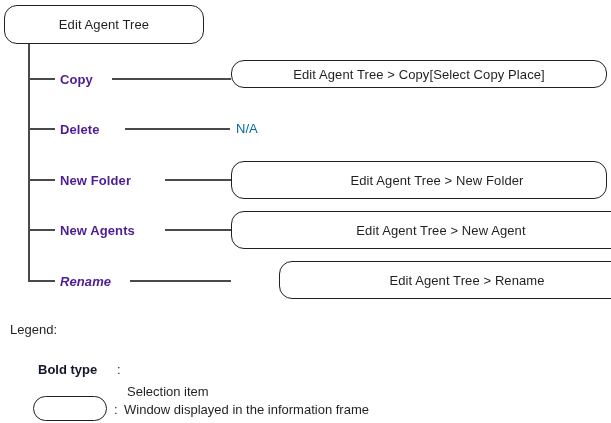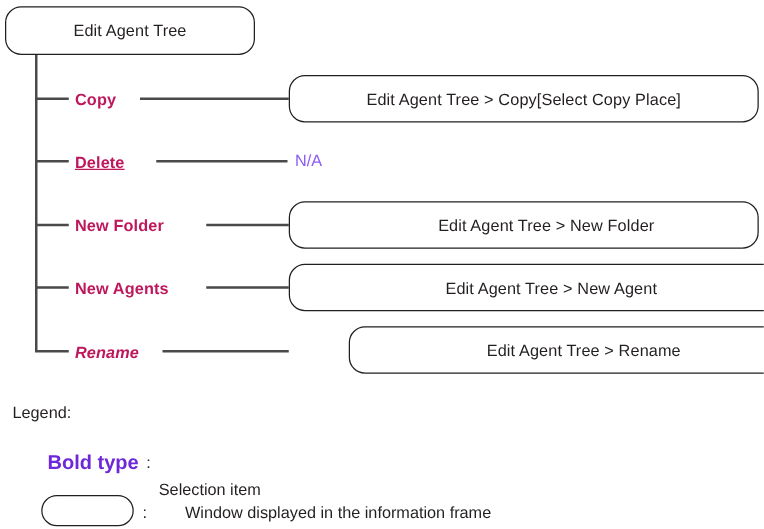--- a/index.html
+++ b/index.html
@@ -35,51 +35,51 @@
     color: #231f20;
     letter-spacing: 0.1px;
   }
   .node-box.root {
     justify-content: center;
   }
   .menu-label {
     position: absolute;
     font-size: 13px;
     font-weight: bold;
-    color: #be185d;
+    color: #4c1d95;
     white-space: nowrap;
     letter-spacing: 0.1px;
   }
   .plain-label {
     position: absolute;
     font-size: 13px;
-    color: #8b5cf6;
+    color: #0369a1;
     white-space: nowrap;
   }
   .connector {
     position: absolute;
     background: #4a4a4a;
   }
   .connector.h {
     height: 1.6px;
   }
   .connector.v {
     width: 1.6px;
   }
   .legend-title {
     position: absolute;
     font-size: 13px;
     color: #231f20;
     white-space: nowrap;
   }
   .legend-bold {
     position: absolute;
-    font-size: 16px;
+    font-size: 13px;
     font-weight: bold;
-    color: #6d28d9;
+    color: #0f172a;
     white-space: nowrap;
   }
   .legend-text {
     position: absolute;
     font-size: 13px;
     color: #231f20;
     white-space: nowrap;
   }
   .legend-shape {
     position: absolute;
@@ -96,26 +96,26 @@
 
   <div class="node-box root" style="left:4px; top:5px; width:200px; height:39px;">
     <span>Edit Agent Tree</span>
   </div>
 
   <div class="connector v" style="left:28px; top:44px; height:237px;"></div>
 
   <div class="connector h" style="left:28px; top:78px; width:27px;"></div>
   <div class="menu-label" style="left:60px; top:72px;">Copy</div>
   <div class="connector h" style="left:112px; top:78px; width:119px;"></div>
-  <div class="node-box" style="left:231px; top:60px; width:376px; height:38px;">
+  <div class="node-box" style="left:231px; top:60px; width:376px; height:28px;">
     <span>Edit Agent Tree &gt; Copy[Select Copy Place]</span>
   </div>
 
   <div class="connector h" style="left:28px; top:128px; width:27px;"></div>
-  <div class="menu-label" style="left:60px; top:122px;text-decoration:underline;">Delete</div>
+  <div class="menu-label" style="left:60px; top:122px;">Delete</div>
   <div class="connector h" style="left:125px; top:128px; width:105px;"></div>
   <div class="plain-label" style="left:236px; top:121px;">N/A</div>
 
   <div class="connector h" style="left:28px; top:179px; width:27px;"></div>
   <div class="menu-label" style="left:60px; top:173px;">New Folder</div>
   <div class="connector h" style="left:165px; top:179px; width:66px;"></div>
   <div class="node-box" style="left:231px; top:161px; width:376px; height:38px;padding-left:36px;">
     <span>Edit Agent Tree &gt; New Folder</span>
   </div>
 
@@ -134,15 +134,15 @@
   </div>
 
   <div class="legend-title" style="left:10px; top:322px;">Legend:</div>
 
   <div class="legend-bold" style="left:38px; top:362px;">Bold type</div>
   <div class="legend-text" style="left:117px; top:362px;">:</div>
   <div class="legend-text" style="left:127px; top:384px;">Selection item</div>
 
   <div class="legend-shape" style="left:33px; top:396px; width:74px; height:25px;"></div>
   <div class="legend-text" style="left:114px; top:402px;">:</div>
-  <div class="legend-text" style="left:124px; top:402px;margin-left:24px;">Window displayed in the information frame</div>
+  <div class="legend-text" style="left:124px; top:402px;">Window displayed in the information frame</div>
 
 </div>
 
 </body></html>

